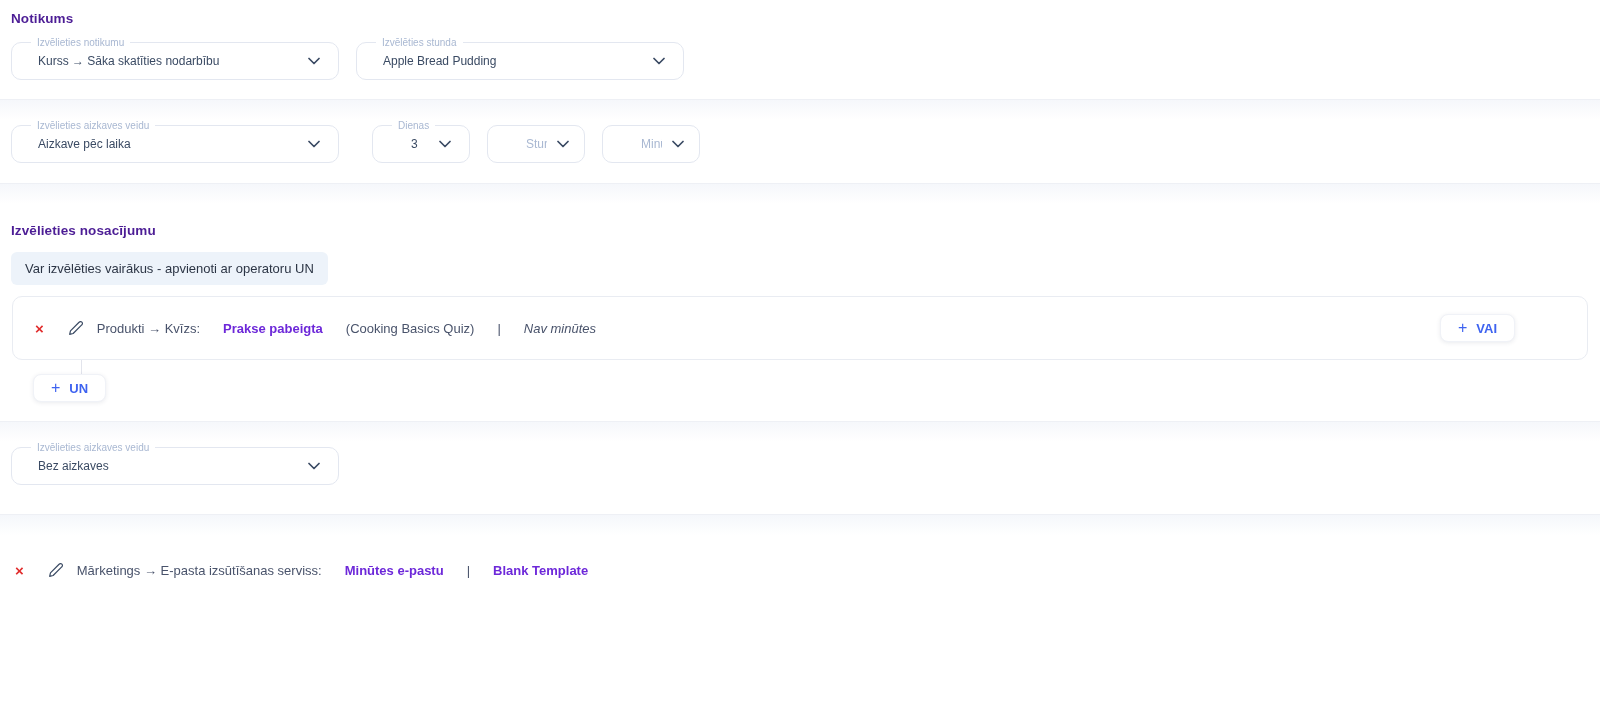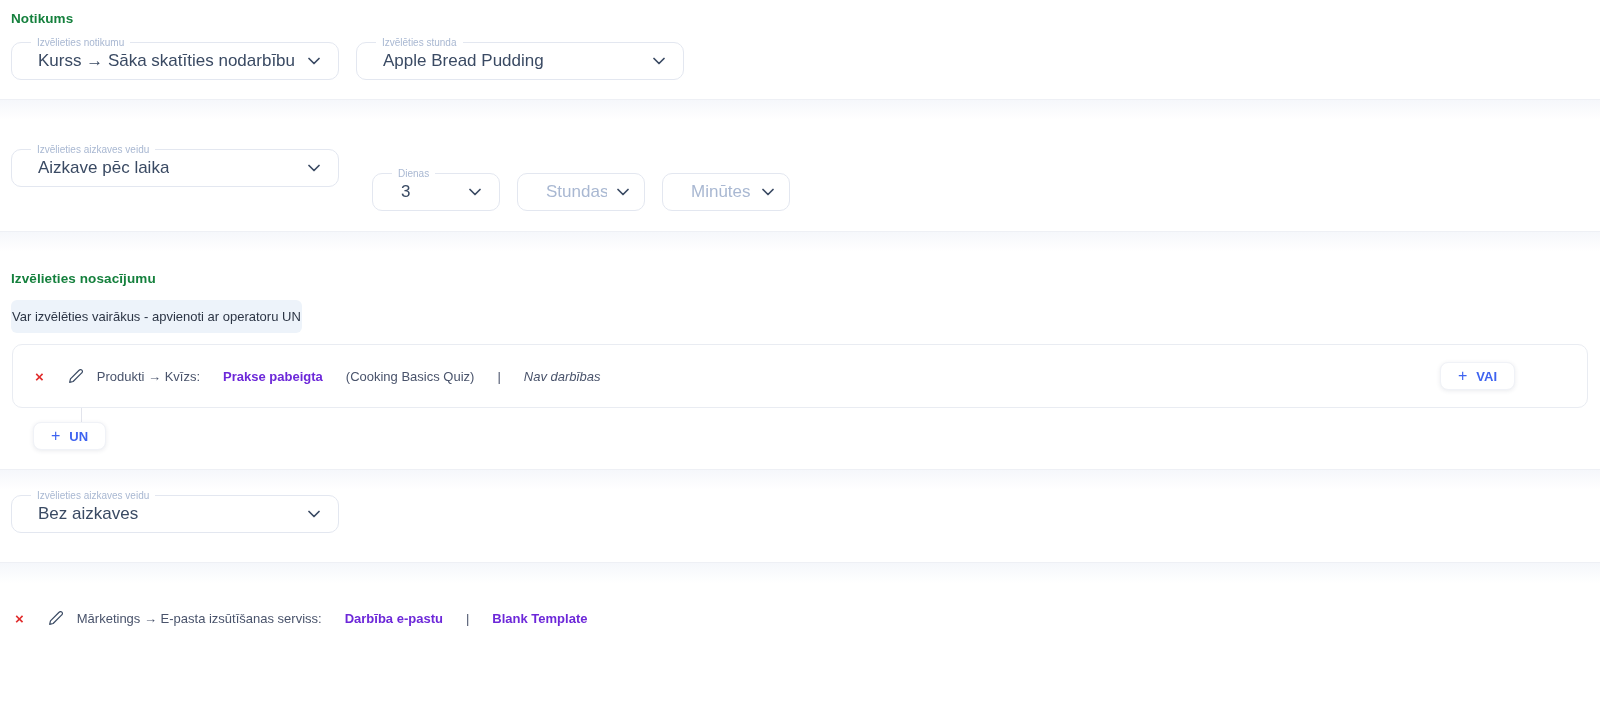--- a/index.html
+++ b/index.html
@@ -1,49 +1,49 @@
 <!DOCTYPE html>
 <html><head>
 <meta charset="utf-8">
 <style>
   * { margin:0; padding:0; box-sizing:border-box; }
   html,body { width:1600px; height:711px; background:#ffffff; overflow:hidden; }
   body { font-family:"Liberation Sans", sans-serif; color:#1c212b; }
 
-  h3.sec-title { font-size:13.5px; font-weight:700; color:#15803d; letter-spacing:.1px; }
+  h3.sec-title { font-size:13.5px; font-weight:700; color:#4c1d95; letter-spacing:.1px; }
 
   .fields-row { display:flex; align-items:center; gap:17px; margin-left:11px; }
 
   
   .select {
     position:relative; height:38px; background:#fff;
     border:1px solid #e3e7f0; border-radius:10px;
     display:flex; align-items:center; justify-content:space-between;
     padding:0 18px 0 26px; cursor:pointer;
   }
   .w-lg { width:328px; }
-  .w-sm { width:128px; padding-left:28px;margin-top:48px; }
+  .w-sm { width:98px; padding-left:38px; }
   .flabel {
     position:absolute; top:-7px; left:19px; background:#fff; padding:0 6px;
     font-size:10px; line-height:13px; color:#a9b8d2; white-space:nowrap;
   }
-  .select .value { font-size:17px; color:#3a4a63; white-space:nowrap; overflow:hidden; }
+  .select .value { font-size:12px; color:#3a4a63; white-space:nowrap; overflow:hidden; }
   .select.placeholder-only { padding-right:15px; }
   .select.placeholder-only .value { color:#a9b8d2; }
   .chev { flex:none; margin-left:10px; }
 
   .divider {
     height:26px; border-top:1px solid #eef0f5;
     background:linear-gradient(180deg,#f5f7fb 0%,#ffffff 80%);
   }
 
   
   .hint-box {
     margin:14px 0 0 11px; width:fit-content; max-width:700px;
-    background:#edf3fa; border-radius:6px; padding:9px 1px;
+    background:#edf3fa; border-radius:6px; padding:9px 14px;
     font-size:13px; color:#2c3545;
   }
 
   
   .rule-card {
     margin:11px 12px 0; height:64px;
     border:1px solid #e9ecf2; border-radius:10px;
     display:flex; align-items:center; justify-content:space-between;
     padding:0 72px 0 22px; background:#fff;
   }
@@ -135,21 +135,21 @@
       <span class="pencil-wrap">
         <svg width="16" height="16" viewBox="0 0 24 24">
             <path d="M16.6 3.4a2.85 2.85 0 1 1 4 4L7.7 20.3 2.5 21.5l1.2-5.2L16.6 3.4z" fill="none" stroke="#3a4a63" stroke-width="1.8" stroke-linecap="round" stroke-linejoin="round"></path>
           </svg>
       </span>
       <span class="rule-text">
         <span>Produkti → Kvīzs:</span>
         <span class="b">Prakse pabeigta</span>
         <span>(Cooking Basics Quiz)</span>
         <span>|</span>
-        <span class="i">Nav darbības</span>
+        <span class="i">Nav minūtes</span>
       </span>
     </div>
     <button class="chip-btn">
       <span class="plus">+</span>
       <span>VAI</span>
     </button>
   </div>
 
   <div class="connector"></div>
   <div class="and-btn-row">
@@ -179,19 +179,19 @@
 
   <div class="action-row">
     <span class="close-x">×</span>
     <span class="pencil-wrap">
       <svg width="16" height="16" viewBox="0 0 24 24">
           <path d="M16.6 3.4a2.85 2.85 0 1 1 4 4L7.7 20.3 2.5 21.5l1.2-5.2L16.6 3.4z" fill="none" stroke="#3a4a63" stroke-width="1.8" stroke-linecap="round" stroke-linejoin="round"></path>
         </svg>
     </span>
     <span class="rule-text">
       <span>Mārketings → E-pasta izsūtīšanas serviss:</span>
-      <span class="b">Darbība e-pastu</span>
+      <span class="b">Minūtes e-pastu</span>
       <span>|</span>
       <span class="b">Blank Template</span>
     </span>
   </div>
 
 </section>
 
 </body></html>

